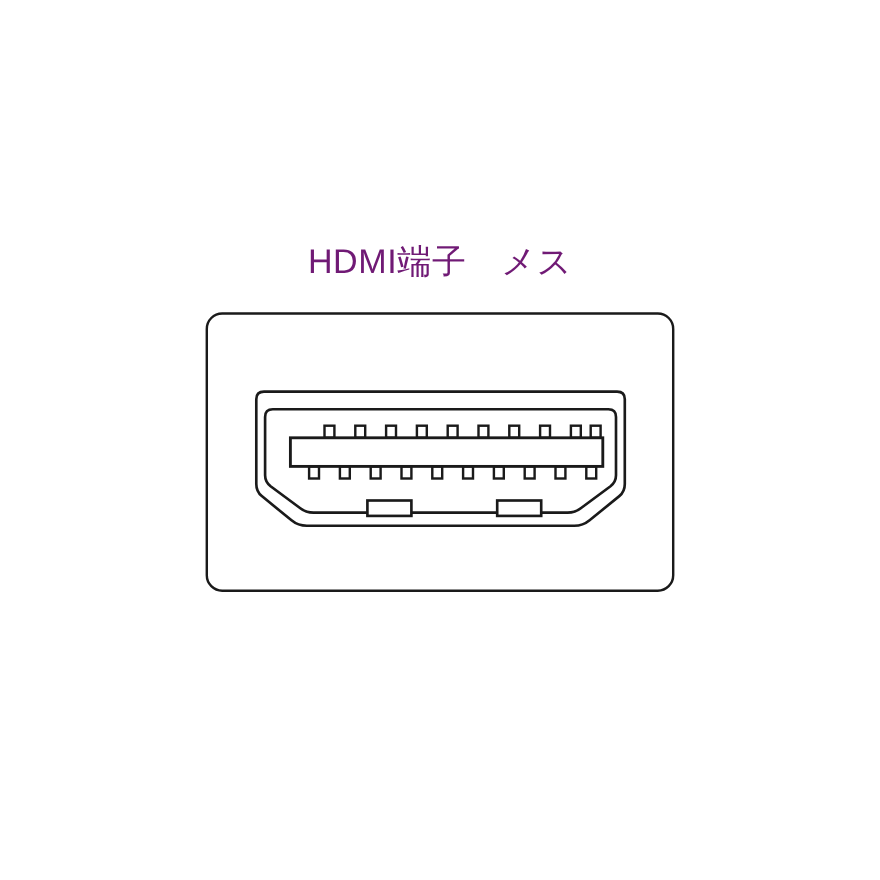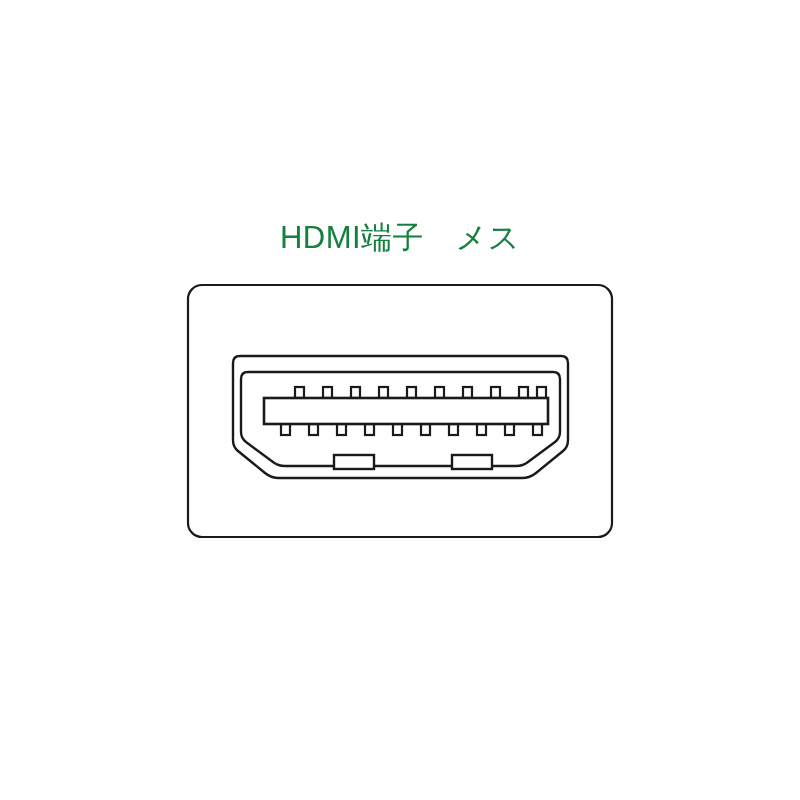--- a/index.html
+++ b/index.html
@@ -21,21 +21,21 @@
   }
   #diagram-title {
     position: absolute;
     left: 0;
     top: 218px;
     width: 800px;
     text-align: center;
     font-size: 31px;
     line-height: 40px;
     letter-spacing: 0.5px;
-    color: #15803d;
+    color: #701a75;
     white-space: pre;
     font-weight: 400;
   }
   #connector-svg {
     position: absolute;
     left: 0;
     top: 0;
   }
 </style>
 </head>

